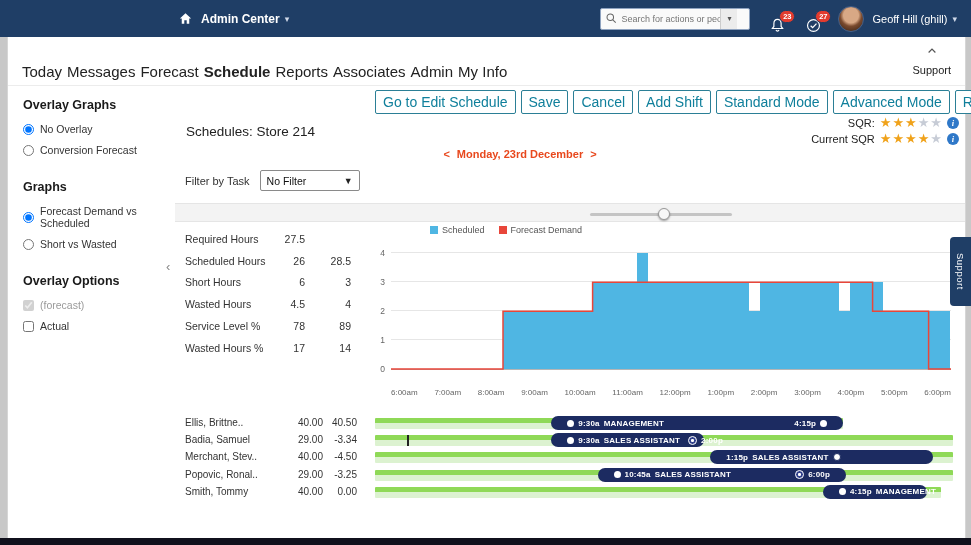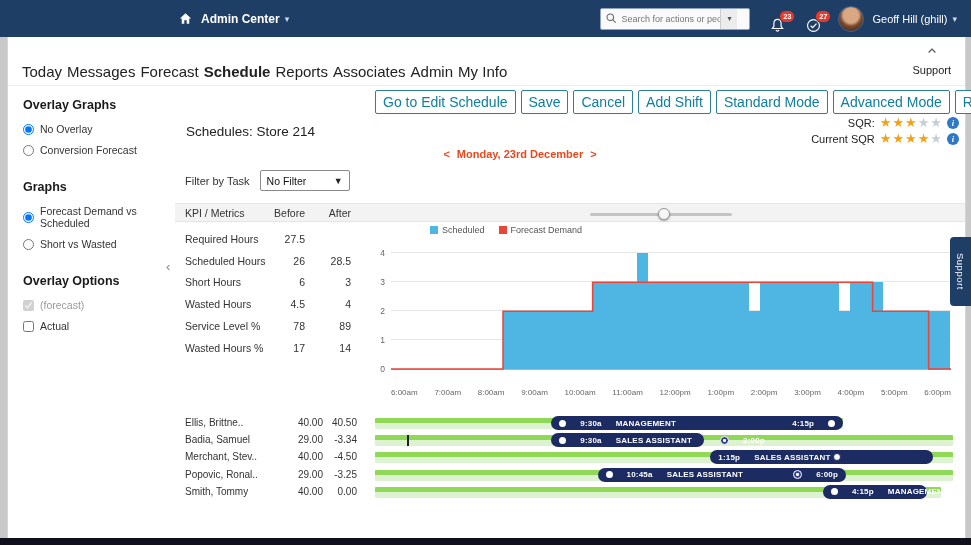--- a/index.html
+++ b/index.html
@@ -52,21 +52,21 @@
   .date-arrow { cursor:pointer; }
 
   .sqr { position:absolute; right:6px; top:30px; display:flex; flex-direction:column; gap:3px; align-items:flex-end; }
   .sqr-line { display:flex; align-items:center; gap:5px; font-size:11px; color:#222; }
   .stars { display:flex; gap:1px; }
   .star { font-size:13px; line-height:1; color:#c7ccd6; }
   .star.filled { color:#f0a21a; }
   .info-i { width:12px; height:12px; border-radius:50%; background:#2f78c8; color:#fff; font-size:8.5px; font-style:italic; font-weight:bold; display:flex; align-items:center; justify-content:center; font-family:"Liberation Serif",serif; cursor:pointer; }
 
   .filter-row { position:absolute; left:10px; top:84px; display:flex; align-items:center; gap:10px; font-size:11px; color:#333; }
-  .select { width:90px; height:21px; border:1px solid #8a8a8a; border-radius:2px; display:flex; align-items:center; justify-content:space-between; padding:0 6px; font-size:10.5px; color:#111; background:#fff; cursor:pointer; }
+  .select { width:100px; height:21px; border:1px solid #8a8a8a; border-radius:2px; display:flex; align-items:center; justify-content:space-between; padding:0 6px; font-size:10.5px; color:#111; background:#fff; cursor:pointer; }
   .sel-caret { font-size:9px; color:#222; }
 
   .strip { position:absolute; left:0; top:117px; width:100%; height:19px; background:#f3f3f3; border-top:1px solid #e5e5e5; border-bottom:1px solid #e5e5e5; font-size:10.5px; color:#333; }
   .strip-cols, .kpi-row, .roster-head, .r-row { display:flex; align-items:center; }
   .k-name { width:95px; padding-left:10px; }
   .k-b { width:35px; text-align:right; }
   .k-a { width:46px; text-align:right; }
   .strip-cols { height:100%; }
 
   .slider { position:absolute; left:415px; top:9px; width:142px; height:3px; background:#c4c4c4; border-radius:2px; cursor:pointer; }
@@ -92,21 +92,21 @@
   
   .roster-head { position:absolute; left:0; top:300px; width:200px; height:17px; background:#f3f3f3; border-top:1px solid #e5e5e5; border-bottom:1px solid #e5e5e5; font-size:10.5px; color:#333; }
   .r-name { width:102px; padding-left:10px; white-space:nowrap; overflow:hidden; }
   .r-sal { width:46px; text-align:right; }
   .r-diff { width:34px; text-align:right; }
   .roster-rows { position:absolute; left:0; top:328px; width:100%; }
   .r-row { position:relative; height:17.2px; font-size:10px; color:#333; }
   .gantt { position:absolute; left:200px; top:2px; width:578px; height:14px; }
   .avail { position:absolute; top:2px; height:11px; background:linear-gradient(to bottom,#8fd957 0 45%,#dcf2d0 45% 100%); border-radius:1px; }
   .marker { position:absolute; top:2px; width:2px; height:11px; background:#222; }
-  .shift { position:absolute; top:0; height:14px; background:#1c2b61; border-radius:7px; display:flex; align-items:center; gap:14px; padding:0 8px; color:#fff; cursor:pointer; }
+  .shift { position:absolute; top:0; height:14px; background:#1c2b61; border-radius:7px; display:flex; align-items:center; gap:4px; padding:0 16px; color:#fff; cursor:pointer; }
   .s-start, .s-role, .s-end { font-size:8px; font-weight:bold; white-space:nowrap; letter-spacing:.2px; }
   .spacer { flex:1; }
   .dot { width:7px; height:7px; border-radius:50%; background:#fff; flex:none; cursor:ew-resize; }
   .mid-dot { position:absolute; top:3px; width:8px; height:8px; border-radius:50%; background:#fff; border:1px solid #1c2b61; cursor:ew-resize; }
   .pin { width:9px; height:9px; border-radius:50%; border:1px solid #fff; background:radial-gradient(circle,#fff 0 28%,rgba(0,0,0,0) 30%),#31418c; flex:none; }
 
   .support-tab { position:absolute; right:0; top:237px; width:21px; height:69px; background:#1f3e66; color:#fff; border-radius:4px 0 0 4px; display:flex; align-items:center; justify-content:center; writing-mode:vertical-rl; font-size:9.5px; letter-spacing:.5px; cursor:pointer; z-index:6; }
   .bottom-strip { position:absolute; left:0; bottom:0; width:100%; height:7px; background:#10101c; }
 </style>
 </head>
@@ -262,25 +262,20 @@
 
       <div class="filter-row">
         <span>Filter by Task</span>
         <div class="select">
           <span>No Filter</span>
           <span class="sel-caret">▼</span>
         </div>
       </div>
 
       <div class="strip">
-        <div class="strip-cols">
-          <span class="k-name">KPI / Metrics</span>
-          <span class="k-b">Before</span>
-          <span class="k-a">After</span>
-        </div>
         <div class="slider">
           <div class="slider-thumb"></div>
         </div>
       </div>
 
       <div class="kpi-rows">
           <div class="kpi-row">
             <span class="k-name">Required Hours</span>
             <span class="k-b">27.5</span>
             <span class="k-a"></span>

